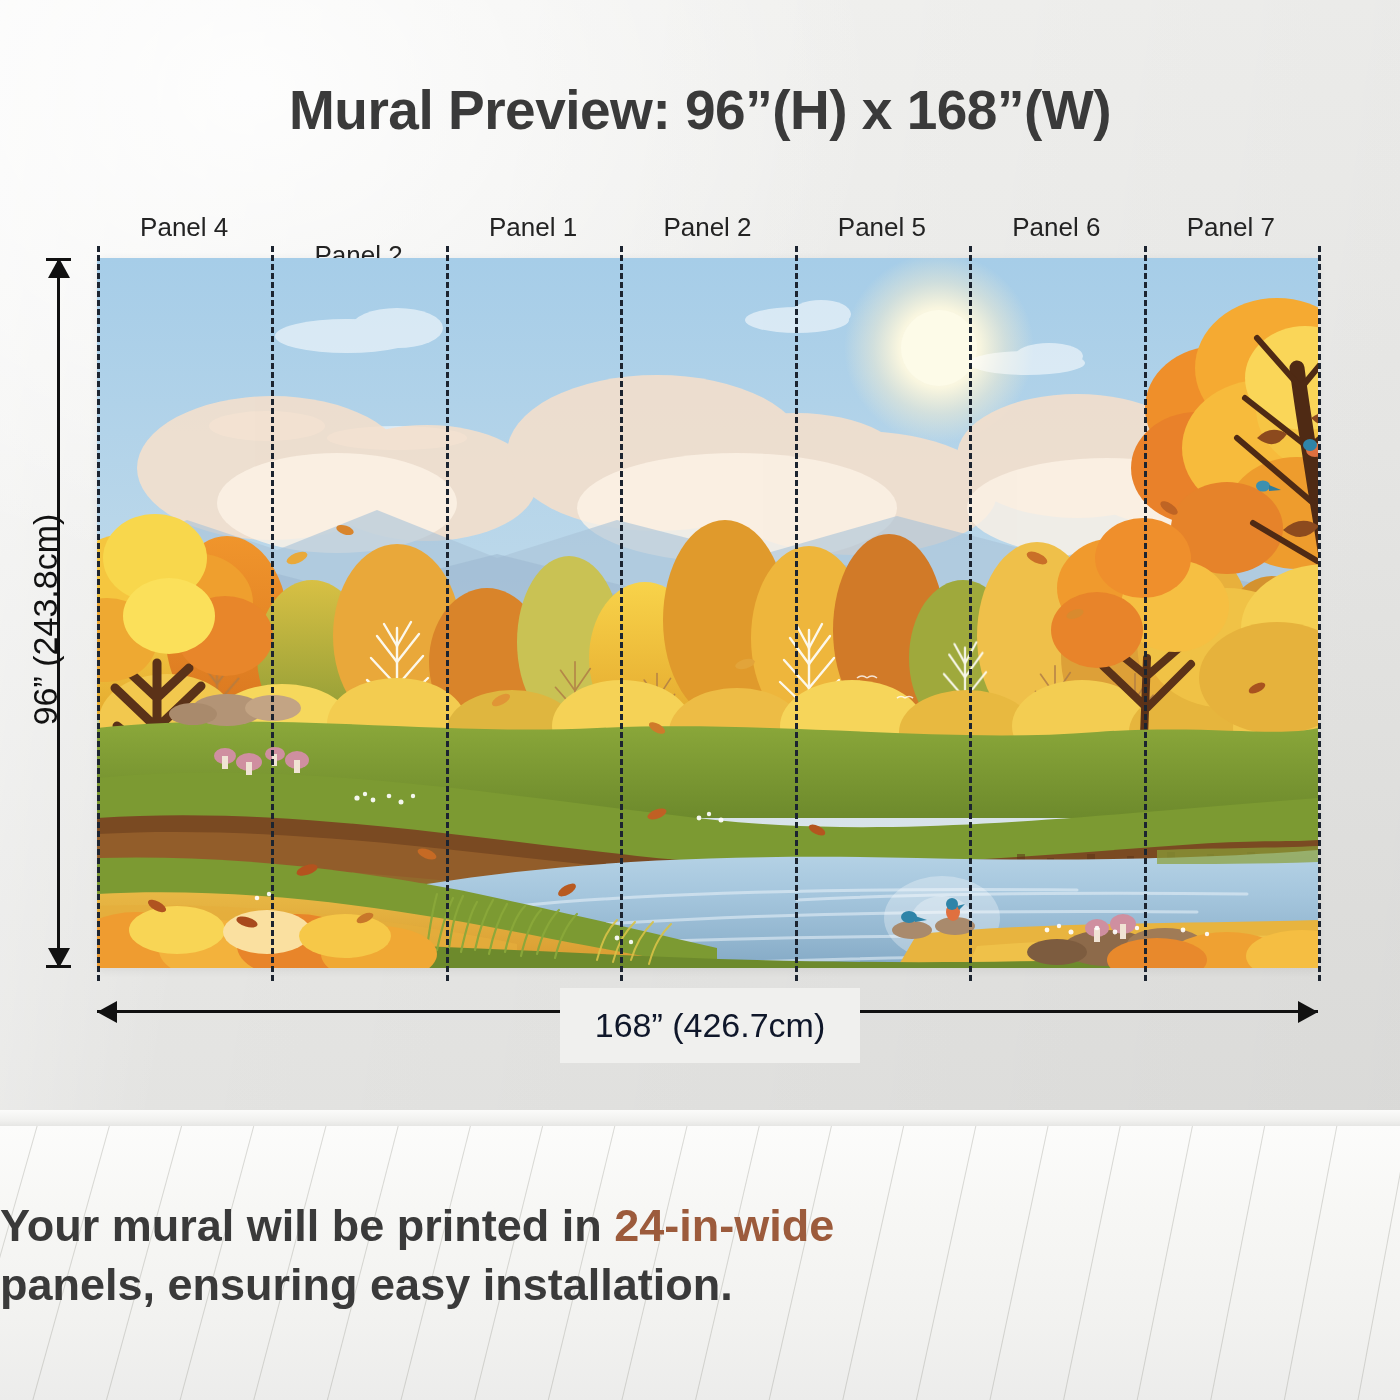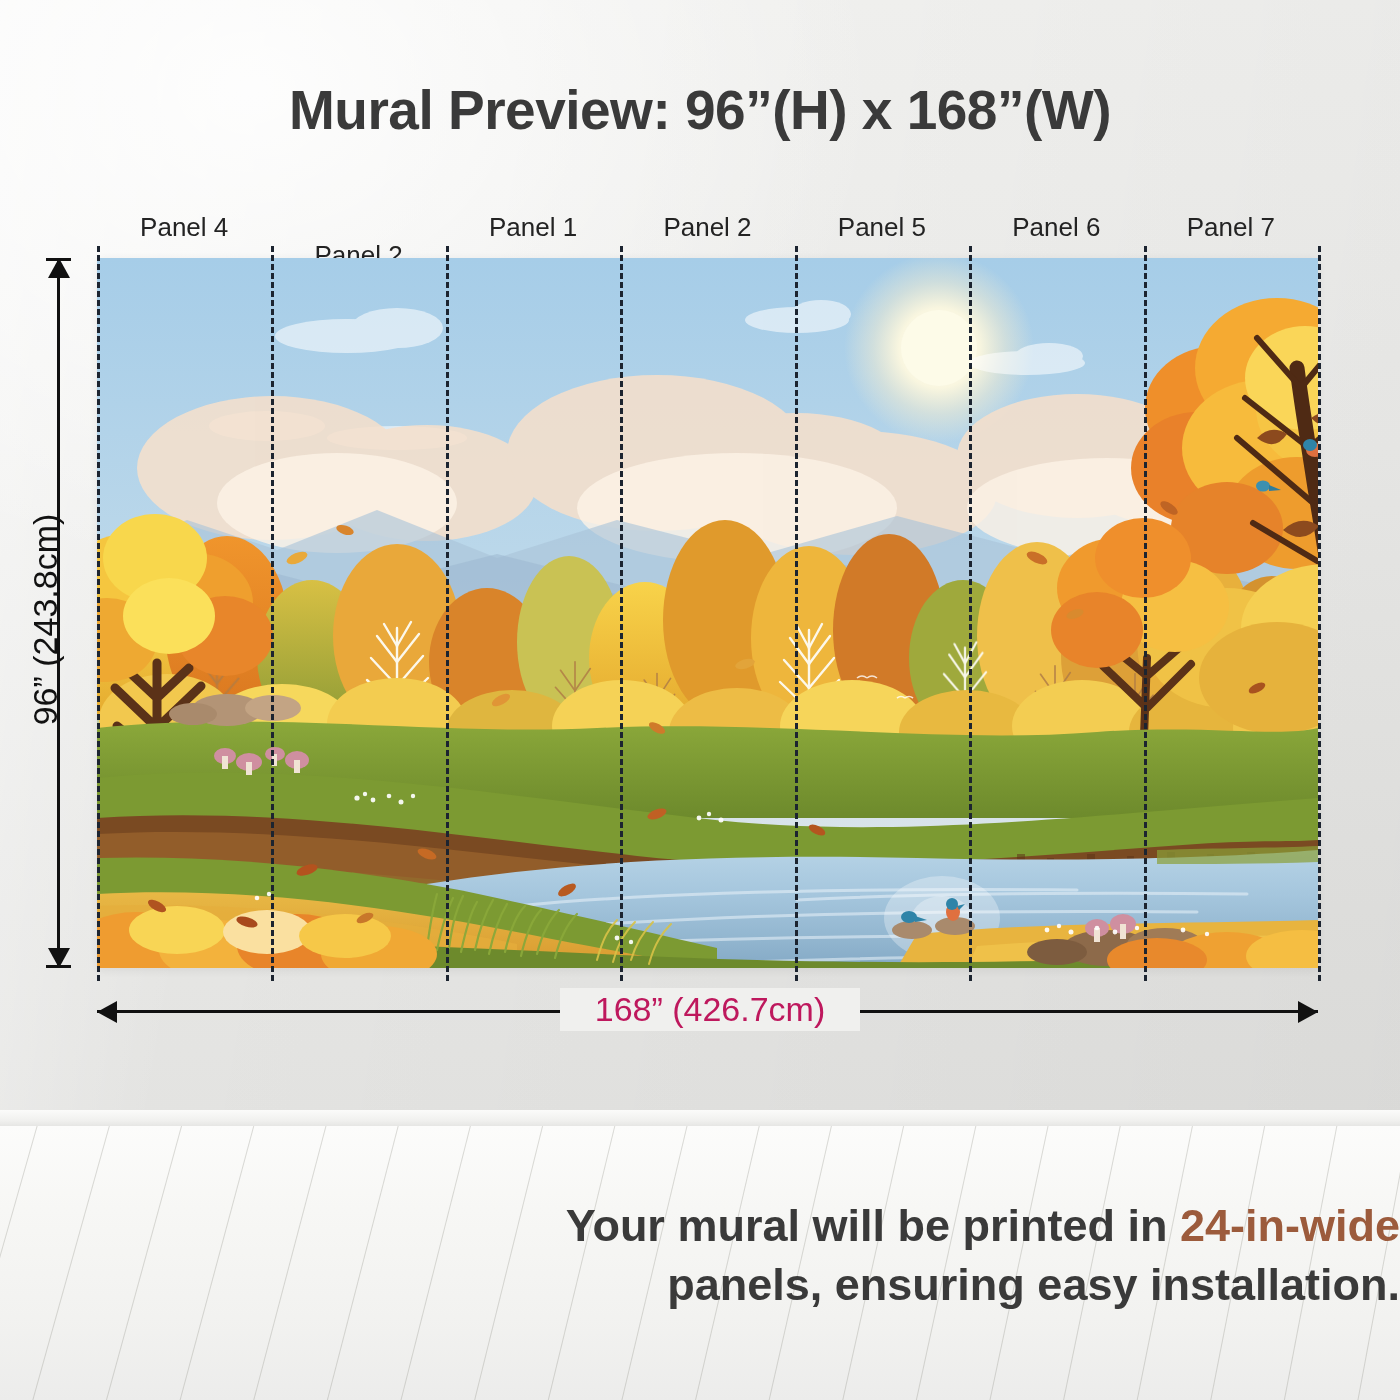--- a/index.html
+++ b/index.html
@@ -33,21 +33,21 @@
     overflow:hidden;
   }
   .plank{position:absolute;top:-40px;width:1px;height:380px;background:rgba(140,140,130,.30);transform-origin:top center;}
 
   
   .title{
     position:absolute;left:0;top:78px;width:1400px;text-align:center;
     font-size:55px;font-weight:bold;color:#3a3a3a;letter-spacing:-.5px;
   }
   .caption{
-    position:absolute;left:0;top:1196px;width:1400px;text-align:right;
+    position:absolute;left:0;top:1196px;width:1400px;text-align:left;
     font-size:45px;font-weight:bold;color:#3a3a3a;line-height:1.32;
   }
   .caption .accent{color:#9c5b3c;}
 
   
   .panel-labels{position:absolute;left:97px;top:212px;width:1221px;height:34px;}
   .panel-label{
     position:absolute;top:0;width:174px;text-align:center;
     font-size:26px;color:#232323;font-weight:500;
   }
@@ -85,21 +85,21 @@
   .arrow-left{
     position:absolute;left:97px;top:1001px;
     width:0;height:0;border-top:11px solid transparent;border-bottom:11px solid transparent;border-right:20px solid #111;
   }
   .arrow-right{
     position:absolute;left:1298px;top:1001px;
     width:0;height:0;border-top:11px solid transparent;border-bottom:11px solid transparent;border-left:20px solid #111;
   }
   .dim-h-label{
     position:absolute;left:560px;top:988px;width:300px;text-align:center;
-    font-size:34px;color:#be185d;background:#f0f0ee;padding:2px 0;
+    font-size:34px;color:#0f172a;background:#f0f0ee;padding:18px 0;
   }
 </style>
 </head>
 <body>
 
 <div class="stage">
 
   <div class="wall"></div>
   <div class="wall-sheen"></div>
   <div class="wall-base"></div>

